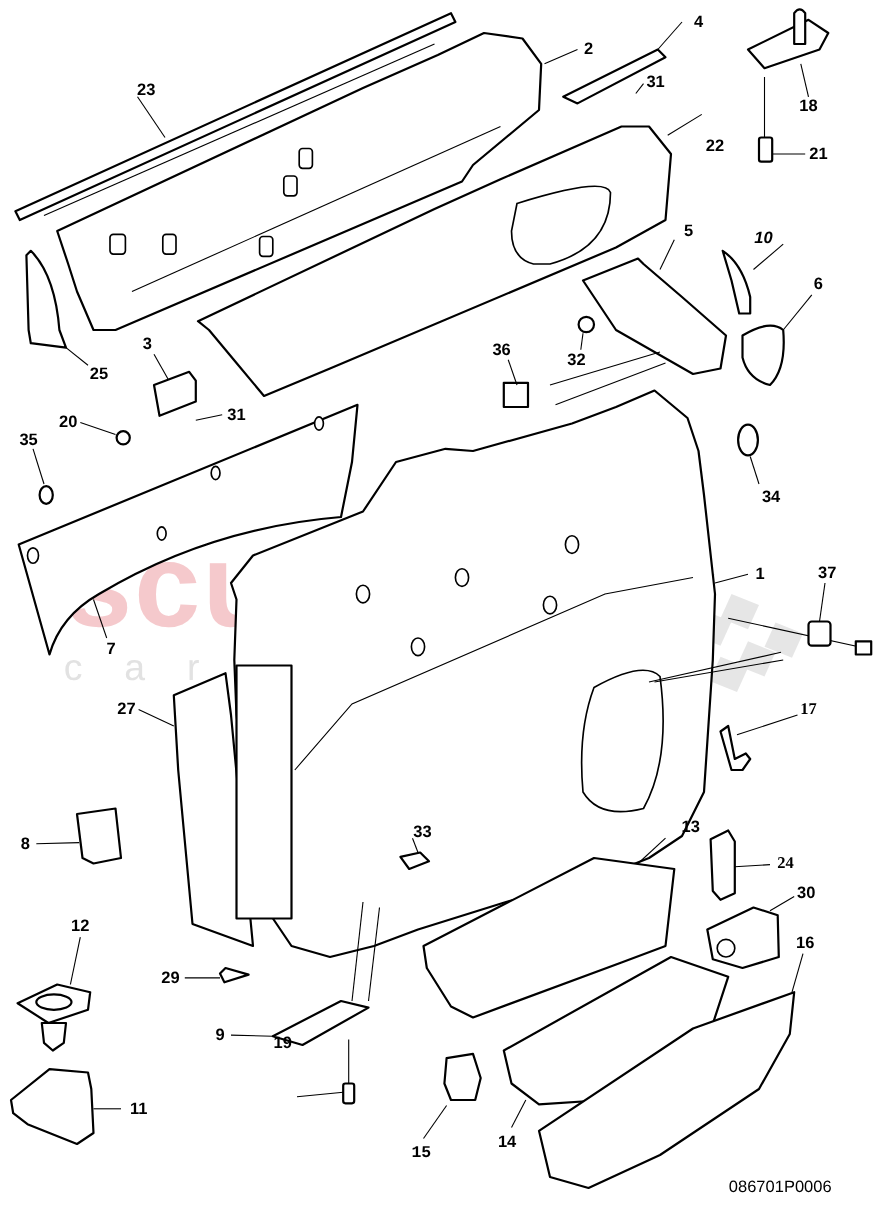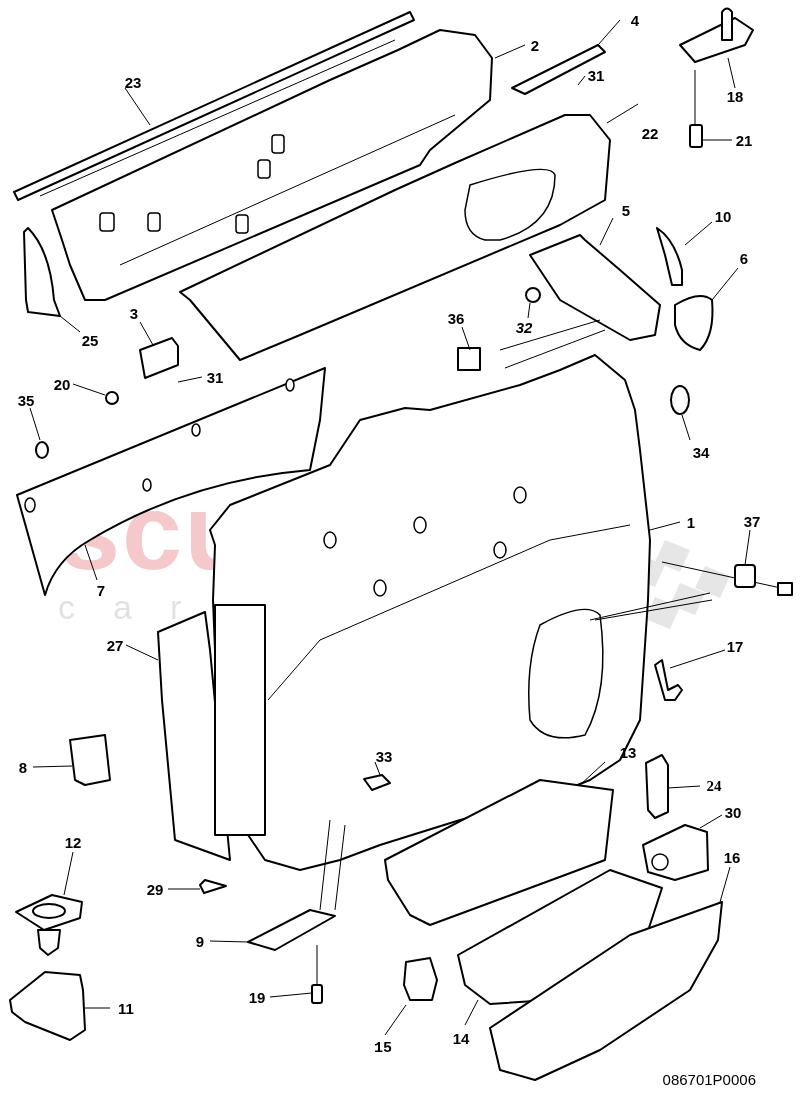--- a/index.html
+++ b/index.html
@@ -200,42 +200,42 @@
 <div id="callouts">
     <div class="callout" style="left: 691px; top: 522px;">1</div>
     <div class="callout" style="left: 535px; top: 45px;">2</div>
     <div class="callout" style="left: 134px; top: 313px;">3</div>
     <div class="callout" style="left: 635px; top: 20px;">4</div>
     <div class="callout" style="left: 626px; top: 210px;">5</div>
     <div class="callout" style="left: 744px; top: 258px;">6</div>
     <div class="callout" style="left: 101px; top: 590px;">7</div>
     <div class="callout" style="left: 23px; top: 767px;">8</div>
     <div class="callout" style="left: 200px; top: 941px;">9</div>
-    <div class="callout" style="left: 723px; top: 216px;">10</div>
+    <div class="callout" style="left: 694px; top: 216px; font-style: italic;">10</div>
     <div class="callout" style="left: 126px; top: 1008px;">11</div>
     <div class="callout" style="left: 73px; top: 842px;">12</div>
     <div class="callout" style="left: 612px; top: 752px; margin-left: 16px;">13</div>
     <div class="callout" style="left: 461px; top: 1038px;">14</div>
     <div class="callout" style="left: 383px; top: 1048px; font-family: Liberation Mono, monospace;">15</div>
     <div class="callout" style="left: 732px; top: 857px;">16</div>
-    <div class="callout" style="left: 735px; top: 646px;">17</div>
+    <div class="callout" style="left: 735px; top: 646px; font-family: Liberation Serif, serif;">17</div>
     <div class="callout" style="left: 735px; top: 96px;">18</div>
-    <div class="callout" style="left: 257px; top: 997px;">19</div>
+    <div class="callout" style="left: 257px; top: 948px;">19</div>
     <div class="callout" style="left: 62px; top: 384px;">20</div>
     <div class="callout" style="left: 744px; top: 140px;">21</div>
     <div class="callout" style="left: 650px; top: 104px; margin-top: 29px;">22</div>
     <div class="callout" style="left: 133px; top: 82px;">23</div>
     <div class="callout" style="left: 714px; top: 786px; font-family: Liberation Serif, serif;">24</div>
     <div class="callout" style="left: 90px; top: 340px;">25</div>
     <div class="callout" style="left: 115px; top: 645px;">27</div>
     <div class="callout" style="left: 155px; top: 889px;">29</div>
     <div class="callout" style="left: 733px; top: 812px;">30</div>
     <div class="callout" style="left: 596px; top: 75px;">31</div>
     <div class="callout" style="left: 215px; top: 377px;">31</div>
-    <div class="callout" style="left: 524px; top: 327px; font-style: italic;">32</div>
+    <div class="callout" style="left: 524px; top: 327px;">32</div>
     <div class="callout" style="left: 384px; top: 756px;">33</div>
     <div class="callout" style="left: 701px; top: 452px;">34</div>
     <div class="callout" style="left: 26px; top: 400px;">35</div>
     <div class="callout" style="left: 456px; top: 318px;">36</div>
     <div class="callout" style="left: 752px; top: 521px;">37</div>
   </div>
 
 <div class="ref-code">086701P0006</div>
 
 </body></html>

